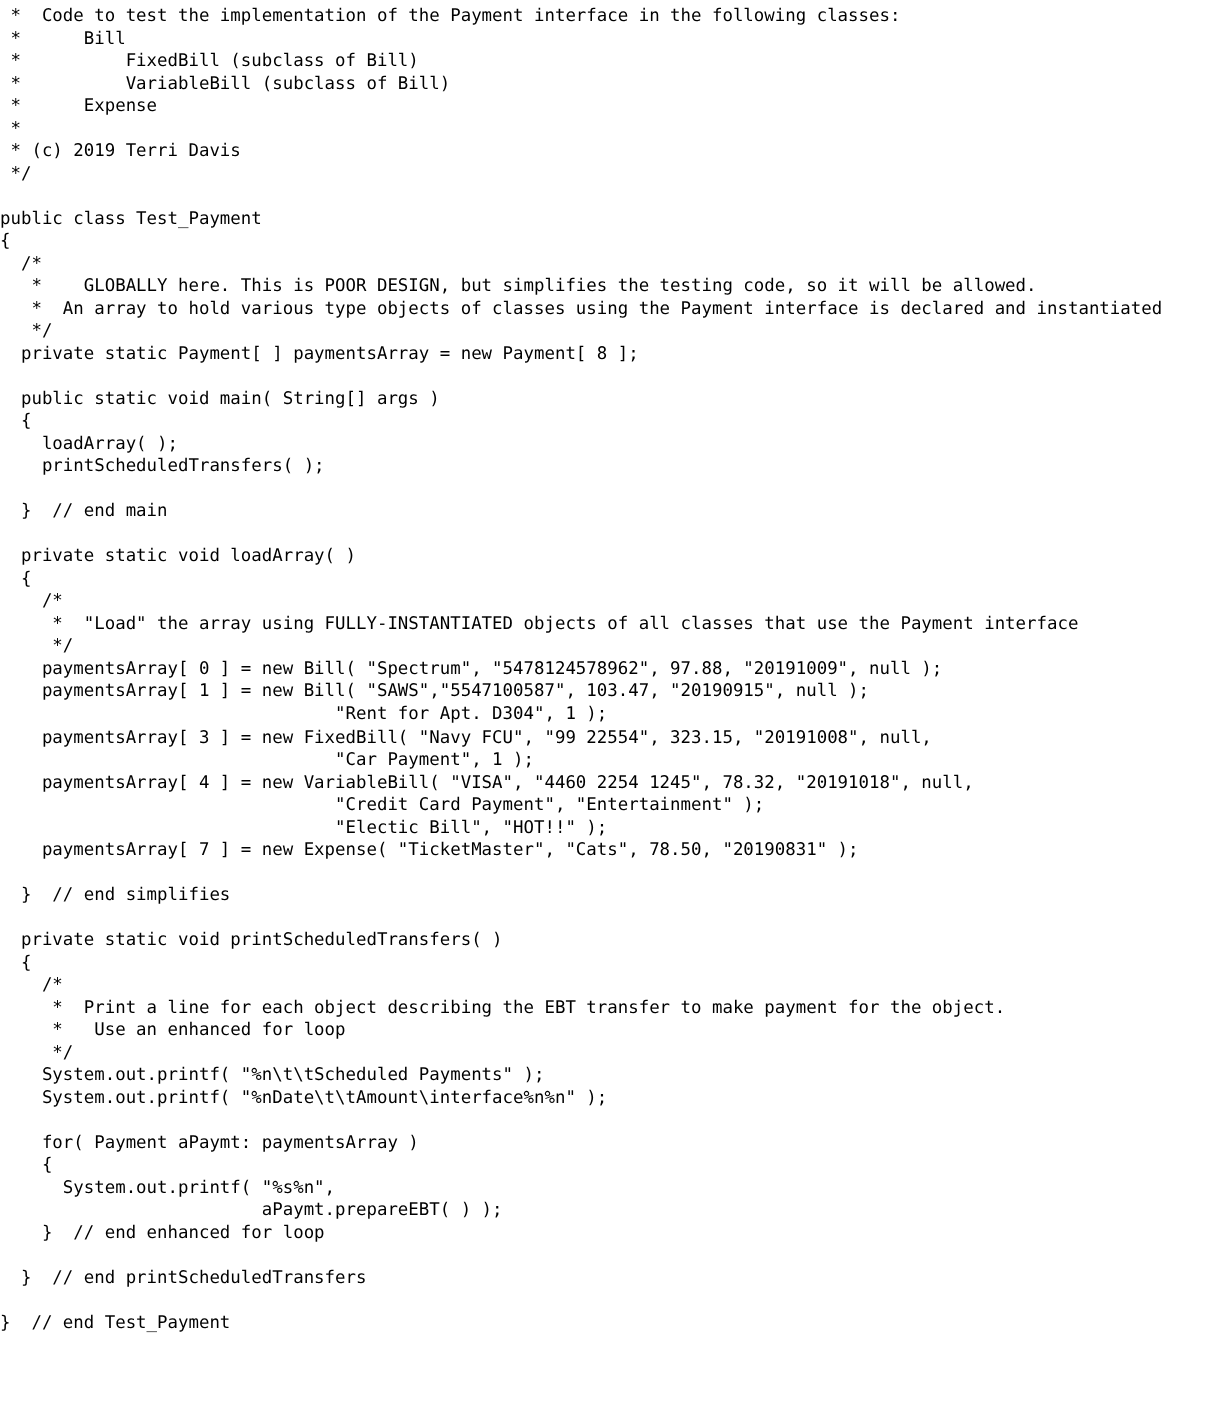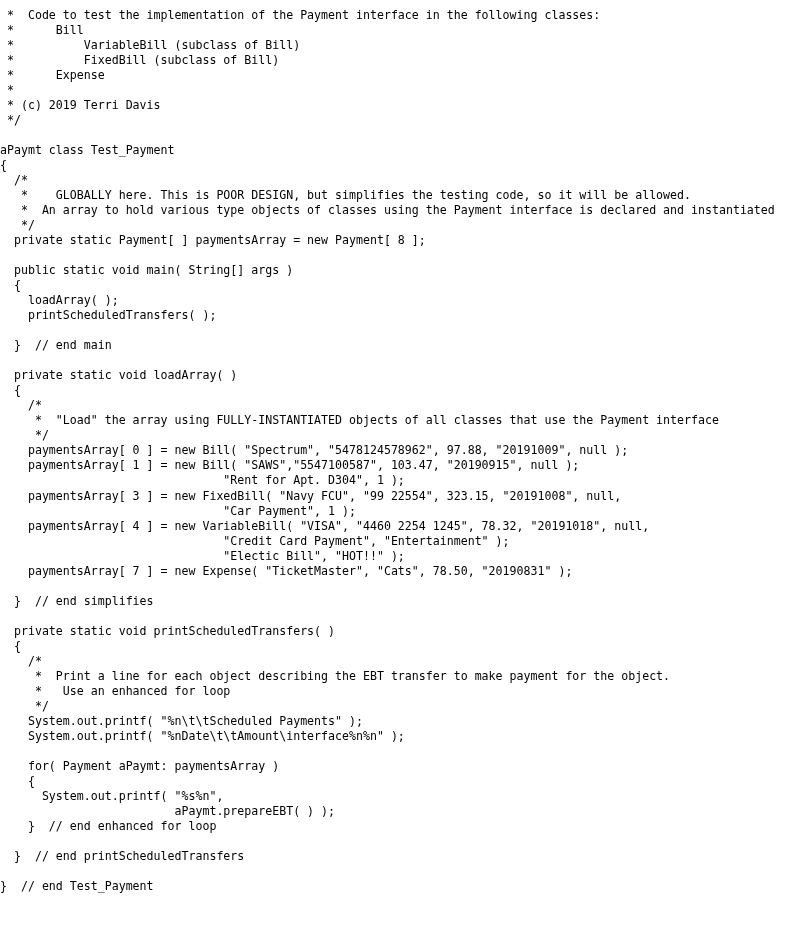--- a/index.html
+++ b/index.html
@@ -25,37 +25,37 @@
     height: 15.03px;
     color: #000000;
     white-space: pre;
     letter-spacing: 0px;
     padding: 0;
     margin: 0;
     display: block;
     overflow: visible;
   }
   .code-line:first-child {
-    padding-top: 8px;
+    padding-top: 3px;
   }
 </style>
 </head>
 <body>
 
 <div id="code-listing">
     <div class="code-line"> *  Code to test the implementation of the Payment interface in the following classes:</div>
     <div class="code-line"> *      Bill</div>
+    <div class="code-line"> *          FixedBill (subclass of Bill)</div>
     <div class="code-line"> *          VariableBill (subclass of Bill)</div>
-    <div class="code-line"> *          FixedBill (subclass of Bill)</div>
     <div class="code-line"> *      Expense</div>
     <div class="code-line"> *</div>
     <div class="code-line"> * (c) 2019 Terri Davis</div>
     <div class="code-line"> */</div>
     <div class="code-line"></div>
-    <div class="code-line">aPaymt class Test_Payment</div>
+    <div class="code-line">public class Test_Payment</div>
     <div class="code-line">{</div>
     <div class="code-line">  /*</div>
     <div class="code-line">   *    GLOBALLY here. This is POOR DESIGN, but simplifies the testing code, so it will be allowed.</div>
     <div class="code-line">   *  An array to hold various type objects of classes using the Payment interface is declared and instantiated</div>
     <div class="code-line">   */</div>
     <div class="code-line">  private static Payment[ ] paymentsArray = new Payment[ 8 ];</div>
     <div class="code-line"></div>
     <div class="code-line">  public static void main( String[] args )</div>
     <div class="code-line">  {</div>
     <div class="code-line">    loadArray( );</div>

